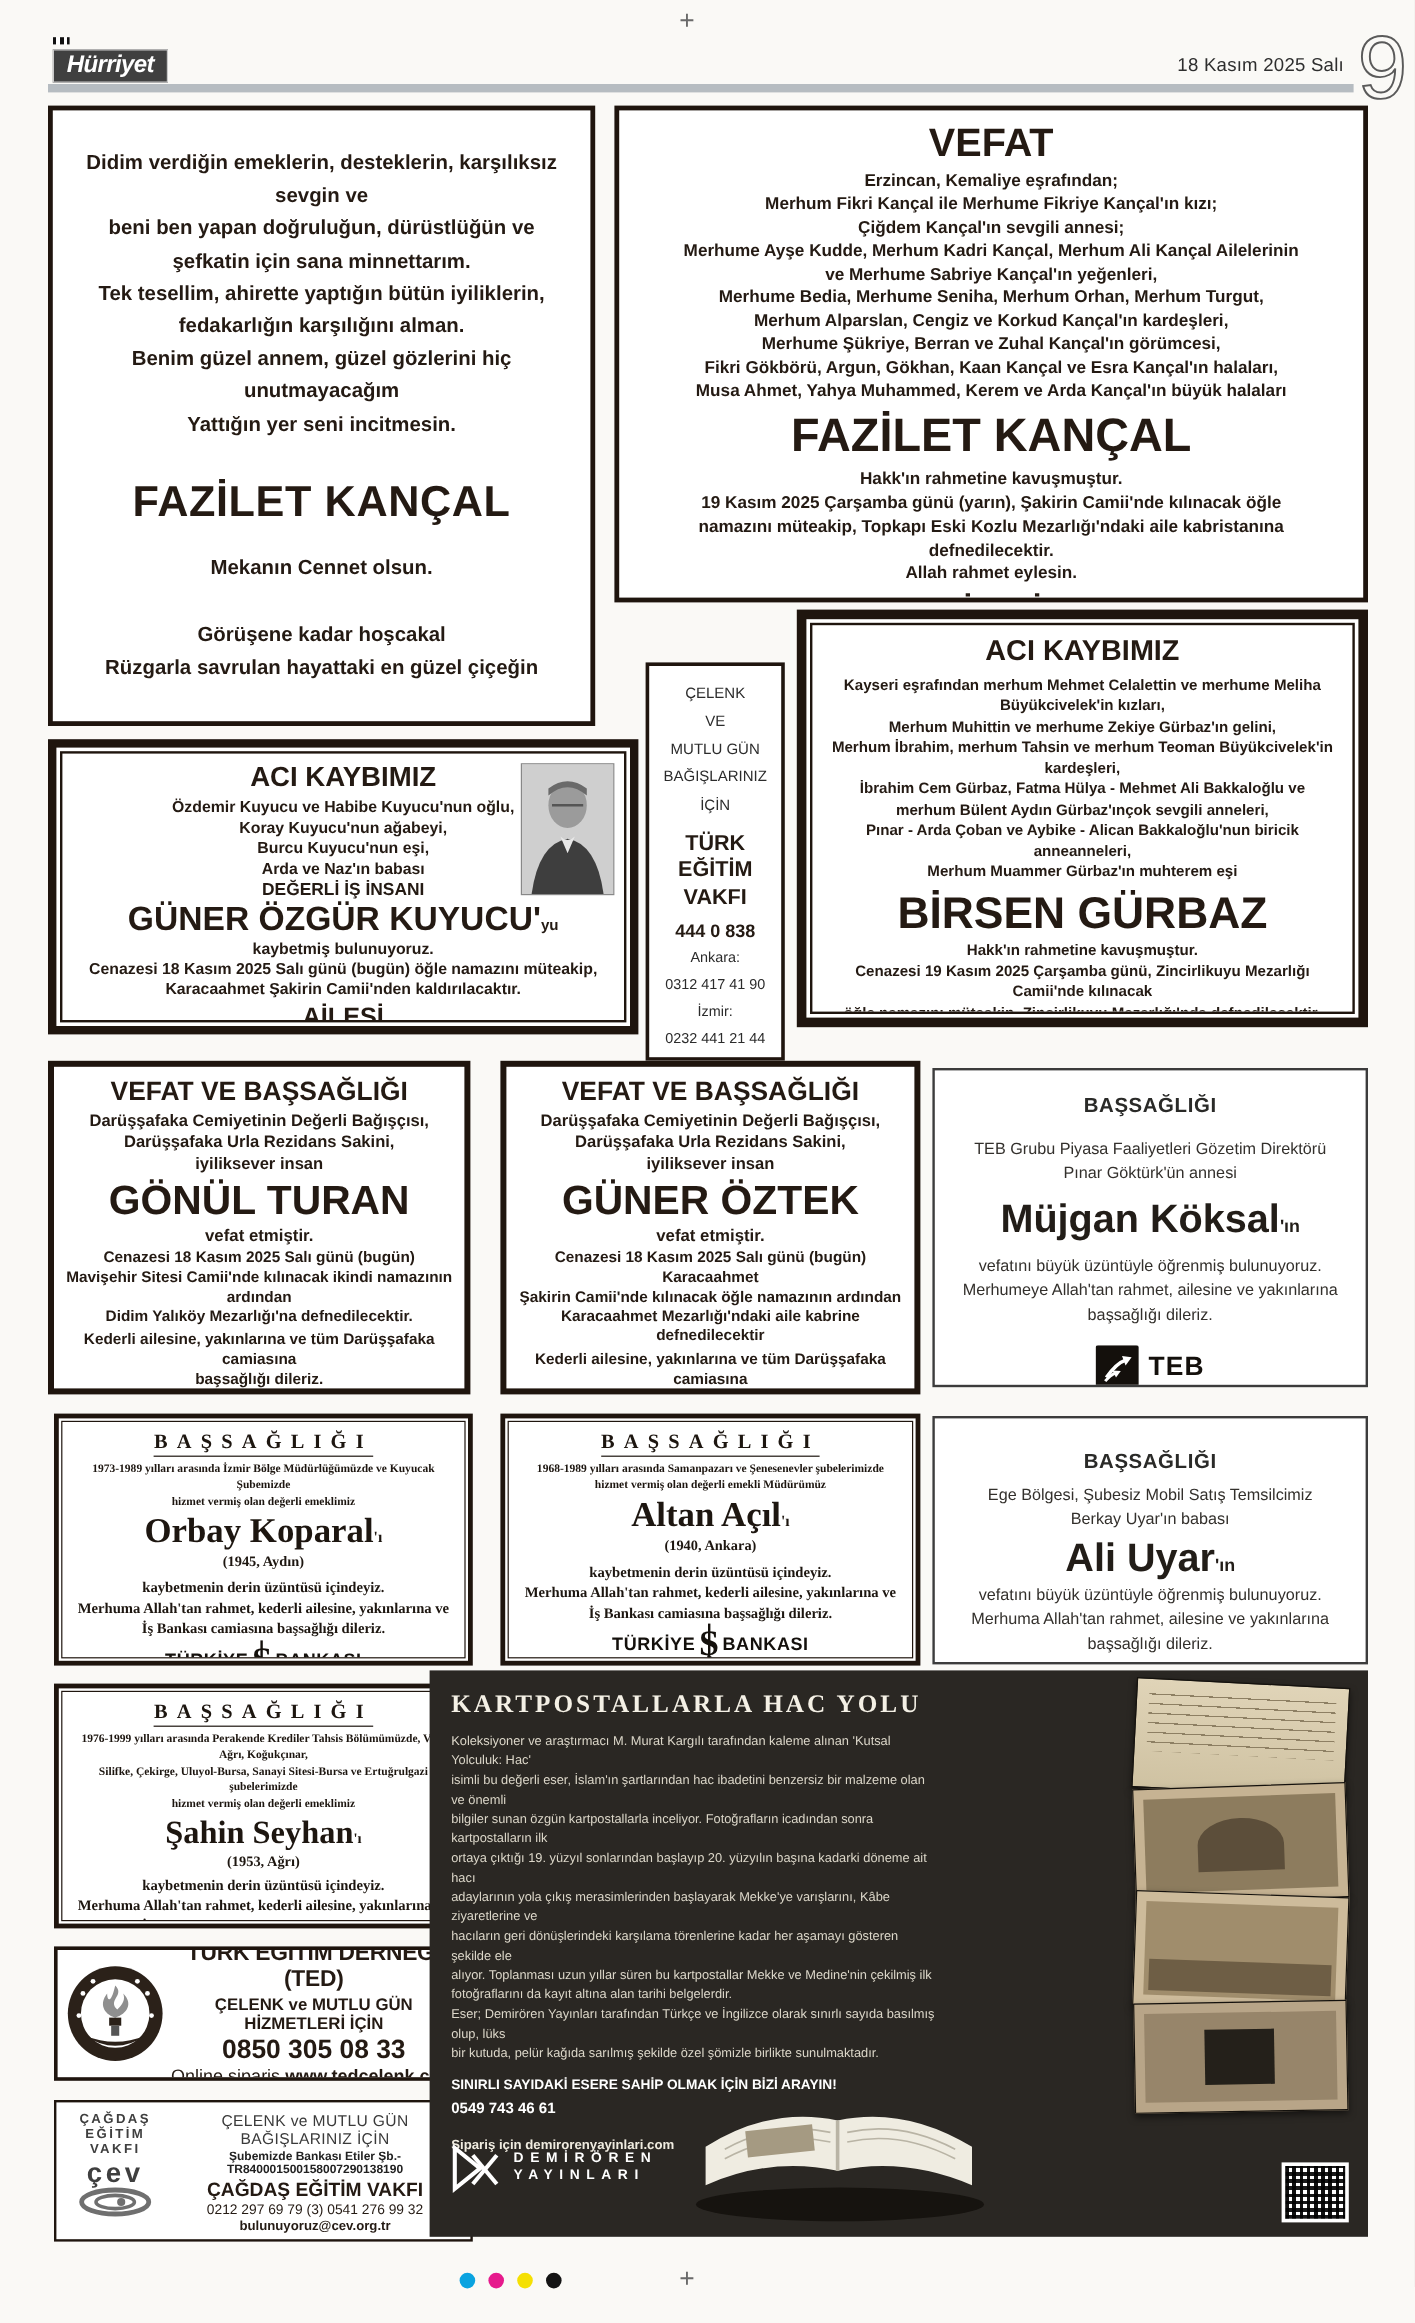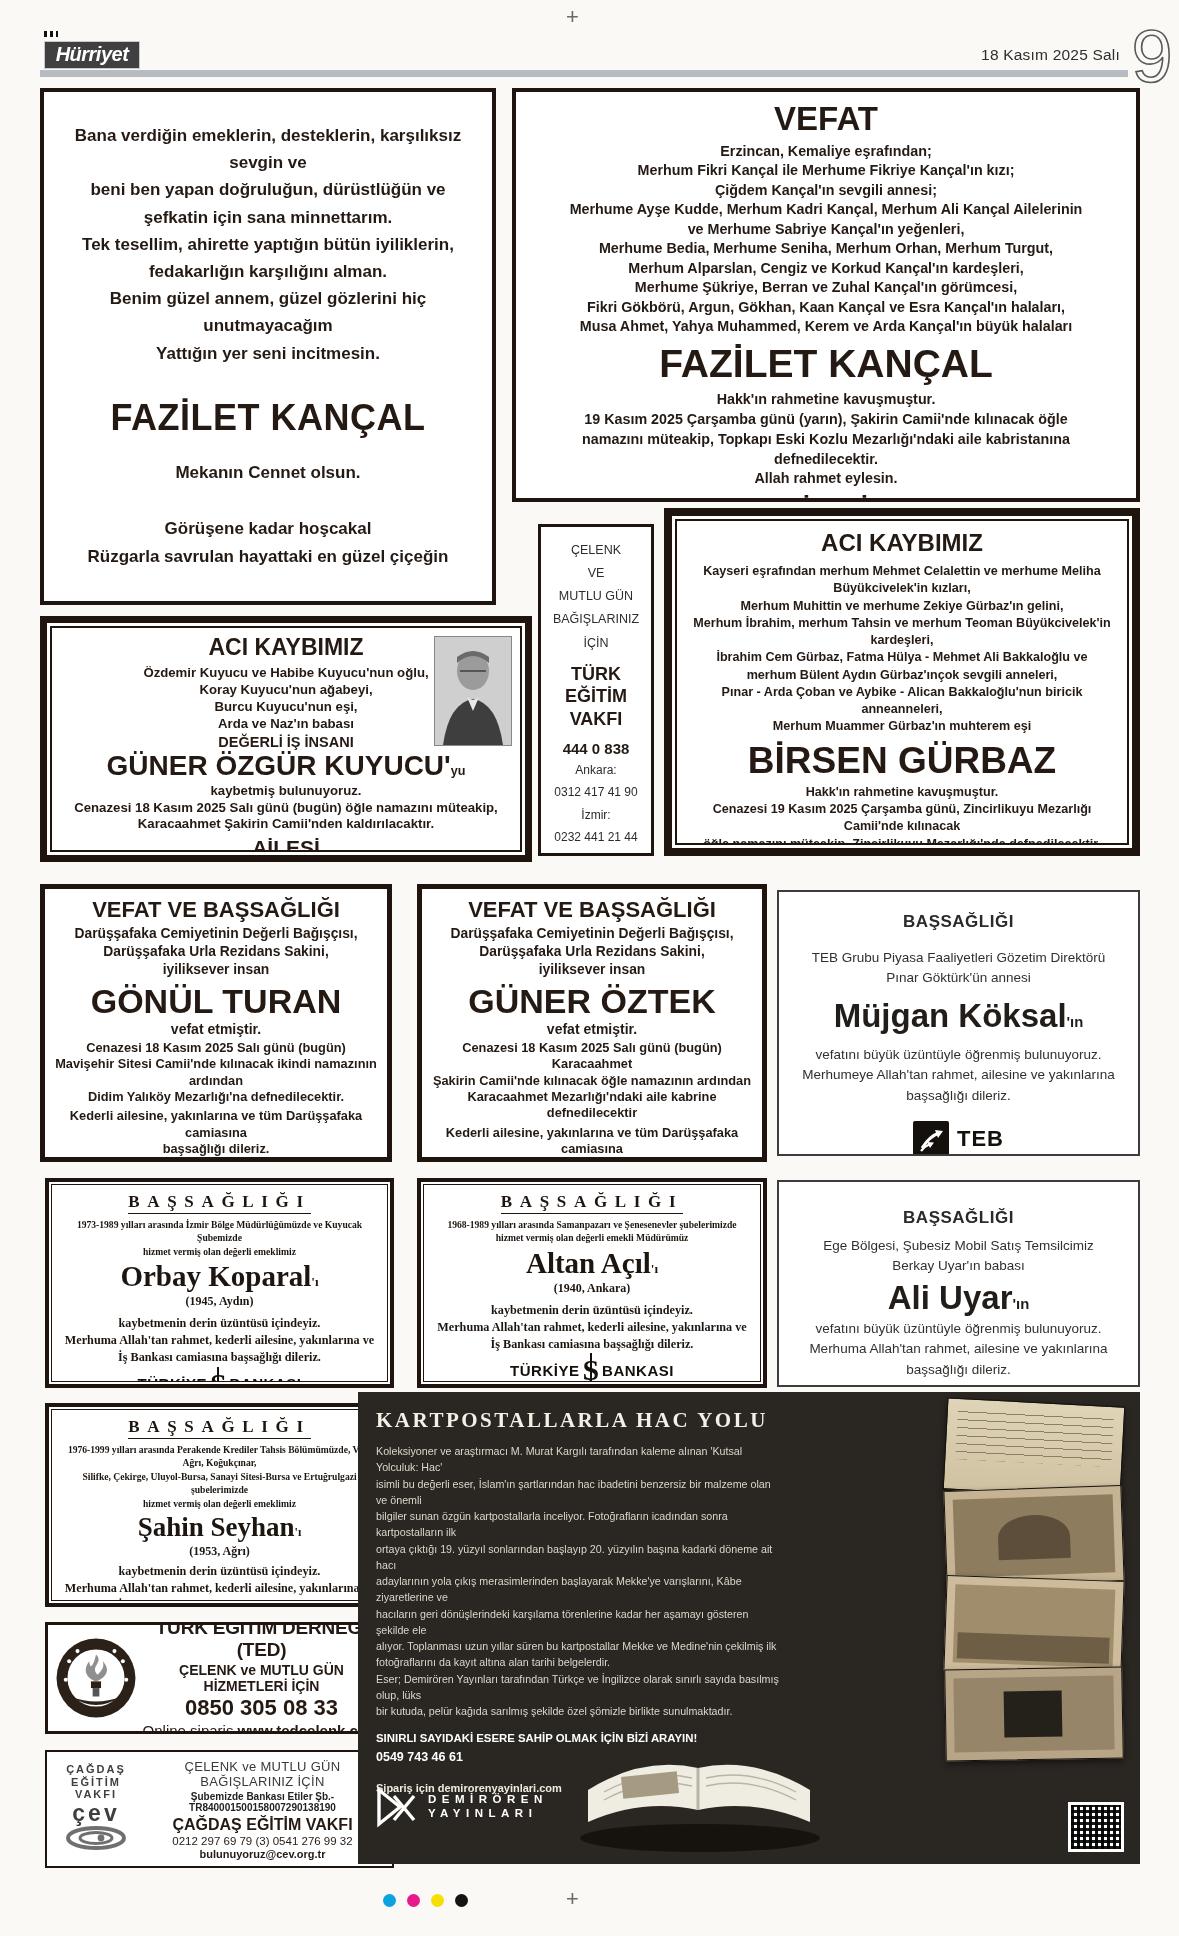--- a/index.html
+++ b/index.html
@@ -55,21 +55,21 @@
   .boxC .ttl { font-size:23px; font-weight:700; margin-top:2px; }
   .boxC .intro { font-size:13.2px; line-height:1.3; font-weight:700; margin-top:3px; }
   .boxC .hon { font-size:14.5px; font-weight:700; margin-top:1px; }
   .boxC .nm { font-size:28px; font-weight:700; }
   .boxC .bd { font-size:13.2px; line-height:1.28; font-weight:700; margin-top:1px; }
   .boxC .sig { font-size:21px; font-weight:700; margin-top:3px; }
   .portrait { position:absolute; right:8px; top:8px; width:78px; height:110px;
     background:linear-gradient(#dcdcdc,#bdbdbd); border:1px solid #888; }
 
   
-  .boxD { left:538px; top:524px; width:116px; height:332px; border-width:3px; padding:12px 2px; text-align:center; }
+  .boxD { left:538px; top:552px; width:116px; height:332px; border-width:3px; padding:12px 2px; text-align:center; }
   .boxD .ap { font-size:12.5px; line-height:1.85; font-weight:500; color:#2c2c2c; }
   .boxD .org { margin-top:8px; font-size:18px; line-height:1.25; font-weight:700; }
   .boxD .ph { margin-top:10px; font-size:15px; font-weight:700; }
   .boxD .ct { margin-top:2px; font-size:12px; line-height:1.85; font-weight:500; color:#2c2c2c; }
   .boxD .web { margin-top:8px; font-size:13px; font-weight:500; color:#2c2c2c; }
 
   
   .boxE { left:664px; top:508px; width:476px; height:348px; background:#fff; border:8px solid #1f150e; }
   .boxE .inner2 { padding:6px 8px; text-align:center; }
   .boxE .ttl { font-size:24px; font-weight:700; margin-top:2px; }
@@ -112,21 +112,21 @@
   
   .tedbox { left:45px; top:1622px; width:349px; height:112px; border-width:3px; display:flex; align-items:center; padding:6px; }
   .tedtxt { flex:1; text-align:center; }
   .tedtxt .nm { font-size:19px; font-weight:700; letter-spacing:-0.2px; }
   .tedtxt .sv { font-size:14px; font-weight:700; margin-top:1px; }
   .tedtxt .ph { font-size:22px; font-weight:700; margin-top:1px; }
   .tedtxt .web { font-size:15px; margin-top:1px; }
   .tedtxt .web b { font-weight:700; }
 
   
-  .cevbox { left:45px; top:1750px; width:349px; height:118px; border-width:2px; display:flex; align-items:center; padding:21px 6px; }
+  .cevbox { left:45px; top:1750px; width:349px; height:118px; border-width:2px; display:flex; padding:8px 6px; }
   .cevlogo { width:86px; text-align:center; color:#4d4d4d; }
   .cevlogo .l { font-size:11px; font-weight:700; letter-spacing:2px; line-height:1.15; color:#3f3f3f;}
   .cevlogo .s { font-size:23px; font-weight:700; letter-spacing:3px; line-height:1; margin-top:1px; color:#3f3f3f;}
   .cevtxt { flex:1; text-align:center; }
   .cevtxt .ap { font-size:13px; color:#3a3a3a; letter-spacing:0.3px; }
   .cevtxt .bank { font-size:10px; font-weight:700; margin-top:2px; color:#222; }
   .cevtxt .org { font-size:16px; font-weight:700; margin-top:3px; }
   .cevtxt .ph { font-size:11.5px; font-weight:500; margin-top:1px; }
   .cevtxt .em { font-size:11px; font-weight:700; margin-top:1px; }
 
@@ -157,21 +157,21 @@
   <div class="abs pagedate">18 Kasım 2025 Salı</div>
   <div class="abs graybar"></div>
   <div class="abs bignine">
     <svg width="52" height="72" viewBox="0 0 52 72">
       <text x="26" y="62" text-anchor="middle" font-size="74" font-family="Liberation Sans, sans-serif" fill="none" stroke="#5a5a5a" stroke-width="1.6">9</text>
     </svg>
   </div>
   <div class="abs cropmark" style="left:566px; top:6px;">+</div>
 
   <div class="bx boxA ctr">
-    <div class="pre msg">Bana verdiğin emeklerin, desteklerin, karşılıksız sevgin ve
+    <div class="pre msg">Didim verdiğin emeklerin, desteklerin, karşılıksız sevgin ve
 beni ben yapan doğruluğun, dürüstlüğün ve
 şefkatin için sana minnettarım.
 Tek tesellim, ahirette yaptığın bütün iyiliklerin,
 fedakarlığın karşılığını alman.
 Benim güzel annem, güzel gözlerini hiç unutmayacağım
 Yattığın yer seni incitmesin.</div>
     <div class="nm">FAZİLET KANÇAL</div>
     <div class="wish">Mekanın Cennet olsun.</div>
     <div class="pre fw">Görüşene kadar hoşcakal
 Rüzgarla savrulan hayattaki en güzel çiçeğin</div>

